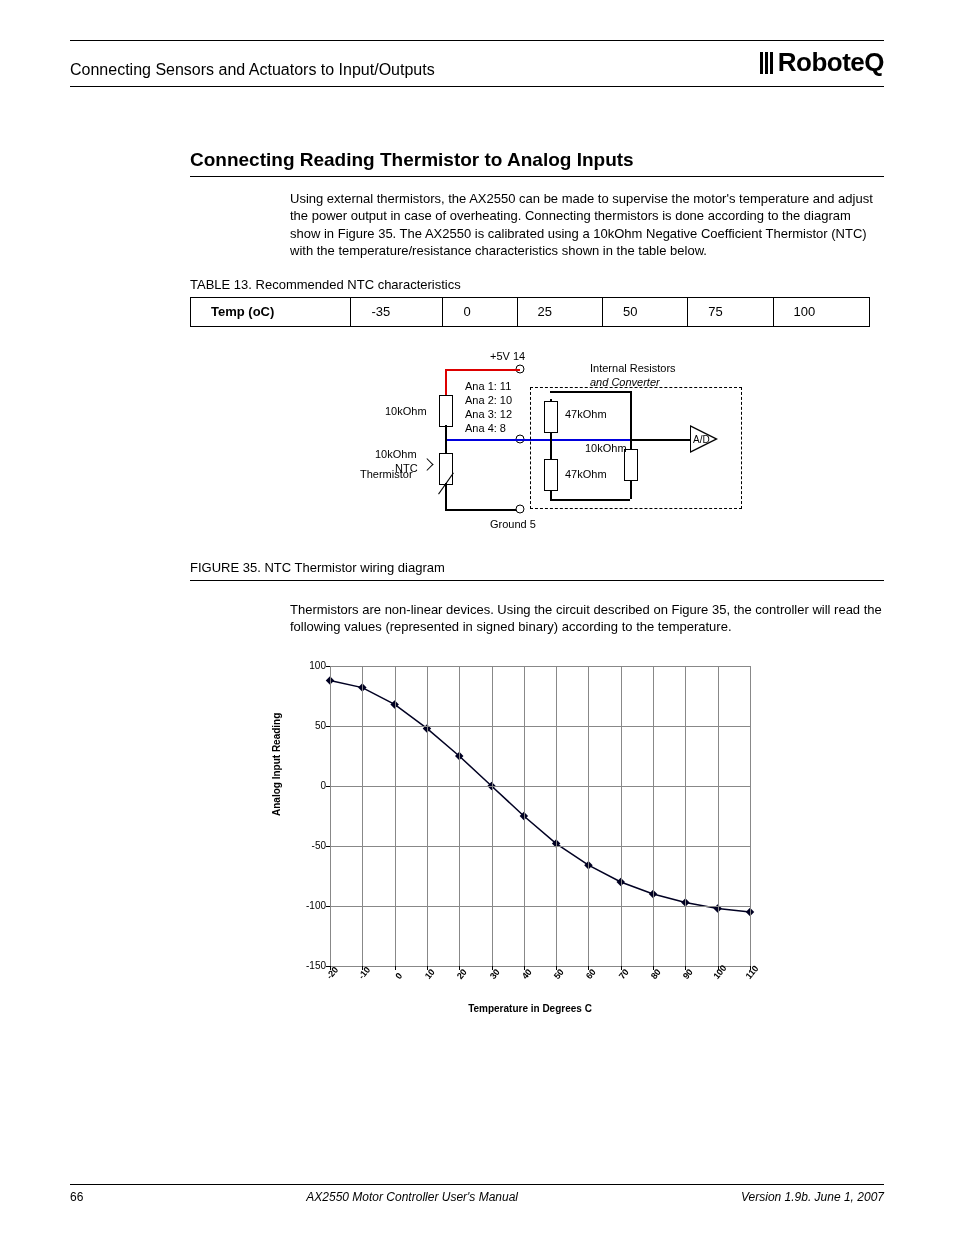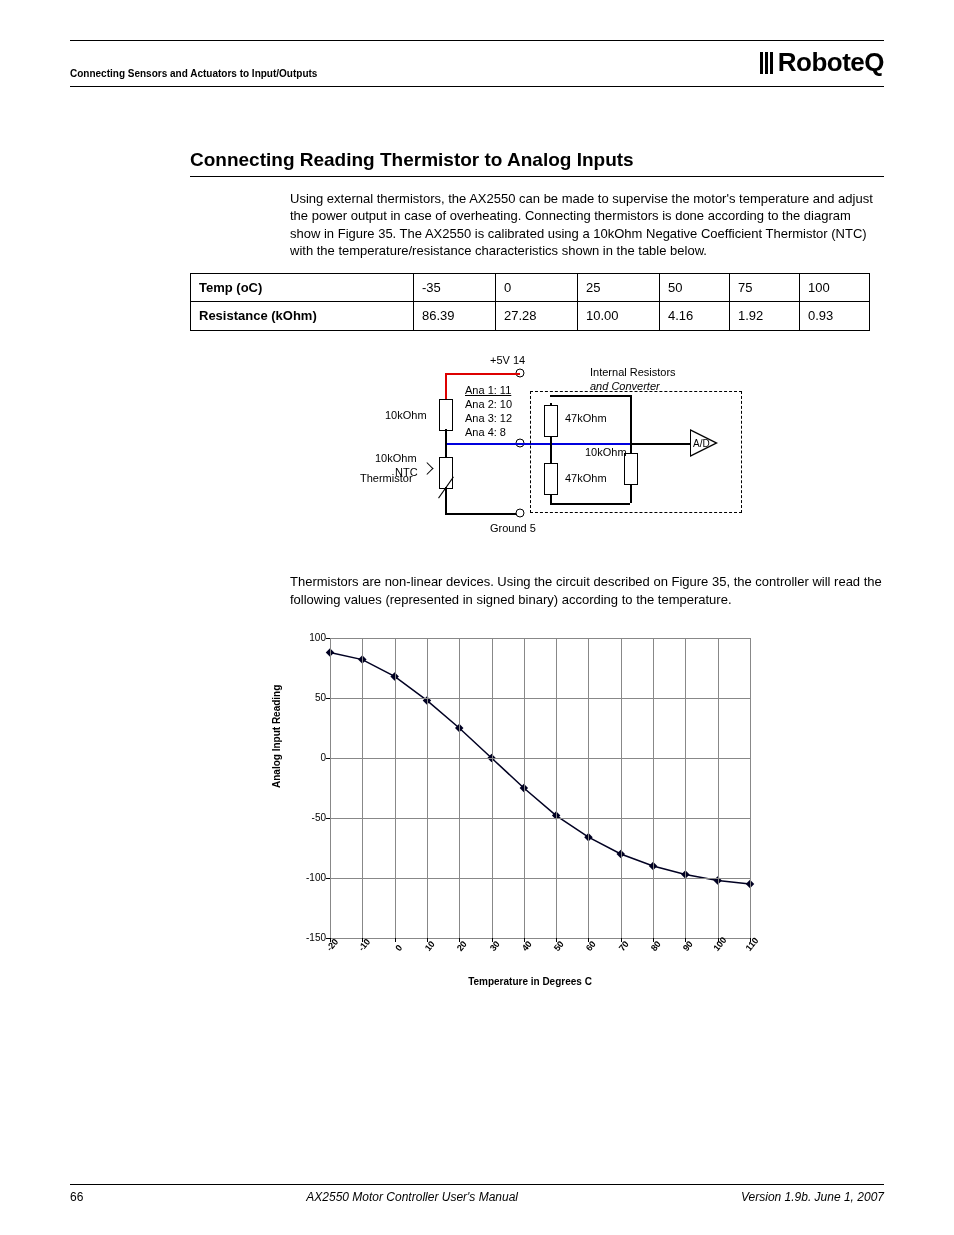--- a/index.html
+++ b/index.html
@@ -1,28 +1,28 @@
 <!DOCTYPE html>
 <html><head>
 <meta charset="utf-8">
 <style>
   html,body{margin:0;padding:0;background:#fff;}
   body{width:954px;height:1235px;position:relative;font-family:Arial,Helvetica,sans-serif;color:#000;font-size:13px;line-height:1.35;}
   .page{position:absolute;left:70px;right:70px;top:40px;bottom:40px;}
   .rule{border-top:1.5px solid #000;margin:0;}
   .header{display:flex;justify-content:space-between;align-items:flex-end;padding-bottom:6px;border-bottom:1.5px solid #000;margin-top:4px;}
-  .section-hd{font-weight:bold;font-size:10px;}
+  .section-hd{font-weight:normal;font-size:16px;}
   .logo{font-weight:900;font-size:26px;letter-spacing:-0.5px;display:flex;align-items:center;}
   .logo .bars{display:inline-flex;margin-right:3px;}
   .logo .bars span{display:inline-block;width:3px;height:22px;background:#000;margin-right:2px;}
   h2.title{font-size:19px;margin:60px 0 10px 120px;border-bottom:1px solid #000;padding-bottom:3px;}
   .body-text{margin-left:220px;margin-right:0;font-size:13px;}
   .tbl-caption{margin:16px 0 4px 120px;font-size:13px;}
   table.ntc{border-collapse:collapse;margin-left:120px;width:680px;font-size:13px;}
-  table.ntc td,table.ntc th{border:1px solid #000;padding:5px 8px;text-align:left;font-weight:normal;}
+  table.ntc td,table.ntc th{border:1px solid #000;padding:5px 20px;text-align:left;font-weight:normal;}
   table.ntc .rowhdr{font-weight:bold;}
   .fig-caption{margin:8px 0 0 120px;font-size:13px;border-bottom:1px solid #000;padding-bottom:3px;}
   .footer{position:absolute;left:70px;right:70px;bottom:30px;display:flex;justify-content:space-between;border-top:1px solid #000;padding-top:4px;font-size:12px;}
   .footer .mid{font-style:italic;}
   
   .diagram35{position:relative;margin:22px 0 10px 120px;width:680px;height:200px;font-size:11px;}
   .d35 *{position:absolute;}
   .wire{position:absolute;background:#000;}
   .wire.red{background:#d00;}
   .wire.blue{background:#00d;}
@@ -57,58 +57,53 @@
           <span></span>
           <span></span>
         </span>
       <span>RoboteQ</span>
     </div>
   </div>
 
   <h2 class="title">Connecting Reading Thermistor to Analog Inputs</h2>
   <p class="body-text">Using external thermistors, the AX2550 can be made to supervise the motor's temperature and adjust the power output in case of overheating. Connecting thermistors is done according to the diagram show in Figure 35. The AX2550 is calibrated using a 10kOhm Negative Coefficient Thermistor (NTC) with the temperature/resistance characteristics shown in the table below.</p>
 
+  <p class="tbl-caption">
+    <span>TABLE 13.</span>
+    <span>Recommended NTC characteristics</span>
+  </p>
   <table class="ntc">
     <tbody>
         <tr>
       <td class="rowhdr">Temp (oC)</td>
       <td>-35</td>
           <td>0</td>
       <td>25</td>
           <td>50</td>
       <td>75</td>
           <td>100</td>
     </tr>
-    <tr>
-      <td class="rowhdr">Resistance (kOhm)</td>
-      <td>86.39</td>
-          <td>27.28</td>
-      <td>10.00</td>
-          <td>4.16</td>
-      <td>1.92</td>
-          <td>0.93</td>
-    </tr>
   </tbody>
     </table>
 
   <div class="diagram35 d35">
 
     <span style="left:300px;top:0;">+5V  14</span>
     <div class="node" style="left:330px;top:20px;"></div>
     <div class="wire red" style="left:255px;top:20px;width:75px;height:1.5px;"></div>
     <div class="wire red" style="left:255px;top:20px;width:1.5px;height:26px;"></div>
 
     <div class="res" style="left:249px;top:46px;"></div>
     <span style="left:195px;top:55px;">10kOhm</span>
     <div class="wire" style="left:255px;top:76px;width:1.5px;height:14px;"></div>
 
     <div class="node" style="left:330px;top:90px;"></div>
     <div class="wire blue" style="left:255px;top:90px;width:245px;height:1.5px;"></div>
 
-    <span style="left:275px;top:30px;text-decoration:underline;">Ana 1:  11</span>
+    <span style="left:275px;top:30px;">Ana 1:  11</span>
     <span style="left:275px;top:44px;">Ana 2:  10</span>
     <span style="left:275px;top:58px;">Ana 3:  12</span>
     <span style="left:275px;top:72px;">Ana 4:   8</span>
 
     <div class="wire" style="left:255px;top:90px;width:1.5px;height:14px;"></div>
     <div class="res" style="left:249px;top:104px;"></div>
     <div class="wire" style="left:243px;top:134px;width:26px;height:1px;transform:rotate(-55deg);"></div>
     <div class="arrow" style="left:239px;top:111px;"></div>
     <span style="left:185px;top:98px;">10kOhm</span>
     <span style="left:205px;top:112px;">NTC</span>
@@ -135,20 +130,24 @@
     <div class="wire" style="left:440px;top:90px;width:1.5px;height:60px;"></div>
     <div class="res" style="left:434px;top:100px;"></div>
     <span style="left:395px;top:92px;">10kOhm</span>
 
     <div class="wire" style="left:440px;top:90px;width:60px;height:1.5px;"></div>
     <div class="tri" style="left:500px;top:76px;"></div>
     <span style="left:503px;top:84px;font-size:10px;">A/D</span>
 
     <div style="left:340px;top:38px;width:210px;height:120px;border:1px dashed #000;"></div>
   </div>
+  <p class="fig-caption">
+    <span>FIGURE 35.</span>
+    <span>NTC Thermistor wiring diagram</span>
+  </p>
 
   <p class="body-text" style="margin-top:20px;">Thermistors are non-linear devices. Using the circuit described on Figure 35, the controller will read the following values (represented in signed binary) according to the temperature.</p>
 
   <div class="chart36">
     <div class="plot"></div>
     <div class="ylab">Analog Input Reading</div>
     <div class="xlab">Temperature in Degrees C</div>
     <svg id="chartsvg" width="420" height="300">
         <path d="M0,14.400000000000034 L32.30769230769231,21.599999999999966 L64.61538461538461,38.39999999999998 L96.92307692307693,62.39999999999998 L129.23076923076923,90 L161.53846153846155,120 L193.84615384615387,150 L226.15384615384613,177.60000000000002 L258.46153846153845,199.2 L290.7692307692308,216 L323.0769230769231,228 L355.38461538461536,236.4 L387.69230769230774,242.4 L420,246" fill="none" stroke="#002" stroke-width="1.5"></path>
         <rect x="-3" y="11.400000000000034" width="6" height="6" transform="rotate(45 0 14.400000000000034)" fill="#002"></rect>

